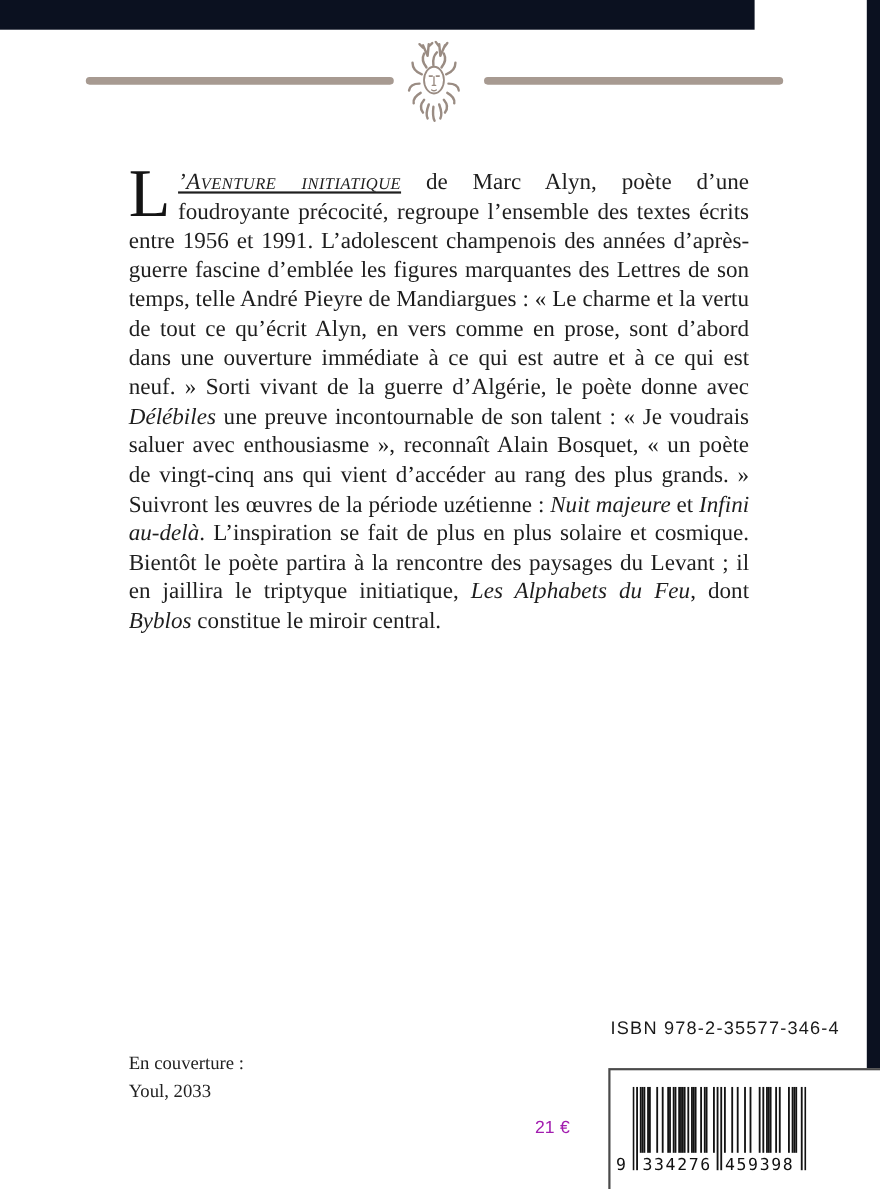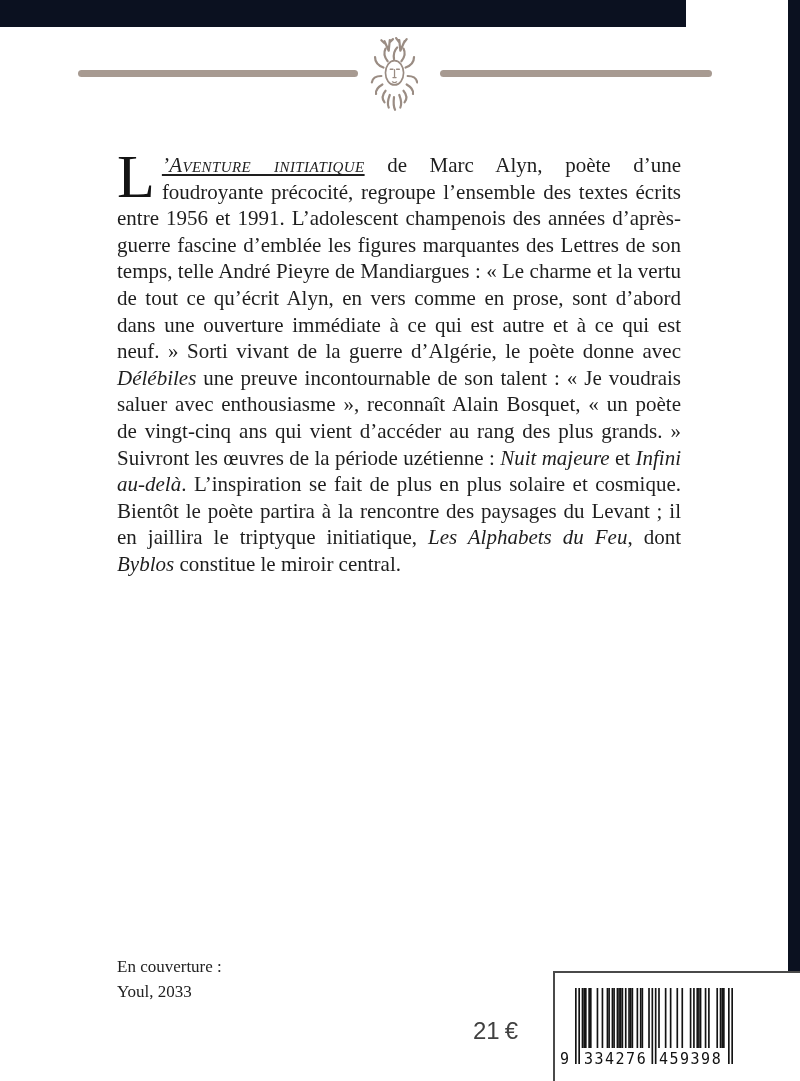--- a/index.html
+++ b/index.html
@@ -21,21 +21,21 @@
   .it{font-style:italic;margin-top:38px;}
 
   .credit{position:absolute;left:117px;top:955px;font-size:17px;line-height:24.5px;color:#222;}
 
   .codes{position:absolute;left:555px;top:924px;font-family:"Liberation Sans",sans-serif;
          font-size:16.5px;line-height:23.5px;color:#1a1a1a;}
   .codes .issn{letter-spacing:2px;}
   .codes .isbn{letter-spacing:1.1px;}
 
   .price{position:absolute;left:428px;top:1017px;width:90px;text-align:right;
-         font-family:"Liberation Sans",sans-serif;font-size:24px;color:#404040;}
+         font-family:"Liberation Sans",sans-serif;font-size:16px;color:#a21caf;}
   .price .cur{margin-left:5px;}
 
   .barcode-box{position:absolute;left:553px;top:971px;width:260px;height:122px;
          background:#fff;border:2px solid #4a4a4a;box-sizing:border-box;}
   .bc-svg{position:absolute;left:20px;top:15px;width:158px;height:76px;}
   .bc-digit{position:absolute;top:77px;font-family:"DejaVu Sans Mono",monospace;
          font-size:15px;color:#111;white-space:nowrap;}
   .bc-lead{left:5px;}
   .bc-g1{left:29px;letter-spacing:1.5px;}
   .bc-g2{left:104px;letter-spacing:1.5px;}
@@ -76,20 +76,21 @@
 </svg>
 
 <p class="blurb"><span class="dropcap">L</span><span class="title-sc">’Aventure initiatique</span><span> de Marc Alyn, poète d’une foudroyante précocité, regroupe l’ensemble des textes écrits entre 1956 et 1991. L’adolescent champenois des années d’après-guerre fascine d’emblée les figures marquantes des Lettres de son temps, telle André Pieyre de Mandiargues : « Le charme et la vertu de tout ce qu’écrit Alyn, en vers comme en prose, sont d’abord dans une ouverture immédiate à ce qui est autre et à ce qui est neuf. » Sorti vivant de la guerre d’Algérie, le poète donne avec </span><span class="it">Délébiles</span><span> une preuve incontournable de son talent : « Je voudrais saluer avec enthousiasme », reconnaît Alain Bosquet, « un poète de vingt-cinq ans qui vient d’accéder au rang des plus grands. » Suivront les œuvres de la période uzétienne : </span><span class="it">Nuit majeure</span><span> et </span><span class="it">Infini au-delà</span><span>. L’inspiration se fait de plus en plus solaire et cosmique. Bientôt le poète partira à la rencontre des paysages du Levant ; il en jaillira le triptyque initiatique, </span><span class="it">Les Alphabets du Feu</span><span>, dont </span><span class="it">Byblos</span><span> constitue le miroir central.</span></p>
 
 <div class="credit">
   <div>En couverture :</div>
   <div>Youl, 2033</div>
 </div>
 
 <div class="codes">
+  <div class="isbn">ISBN 978-2-35577-346-4</div>
 </div>
 
 <div class="price"><span>21</span><span class="cur">€</span></div>
 
 <div class="barcode-box">
   <svg class="bc-svg" id="bc-svg" viewBox="0 0 95 76" preserveAspectRatio="none">
       <rect x="0" y="0" width="1" height="76" fill="#131313"></rect>
       <rect x="2" y="0" width="1" height="76" fill="#131313"></rect>
       <rect x="4" y="0" width="1" height="60" fill="#131313"></rect>
       <rect x="5" y="0" width="1" height="60" fill="#131313"></rect>

